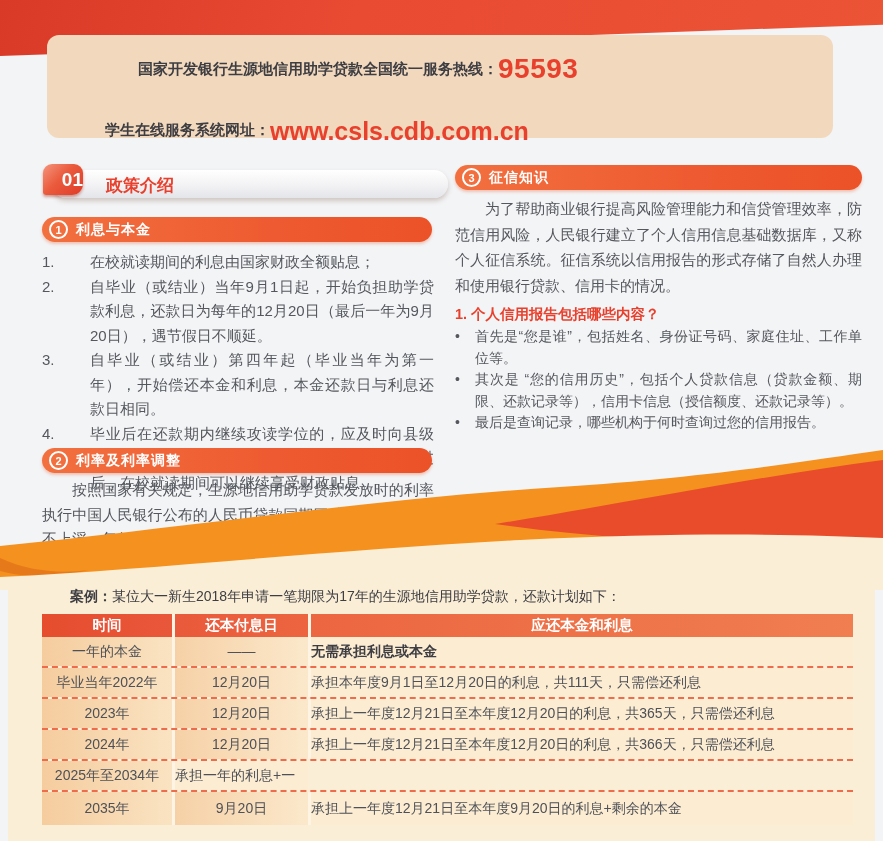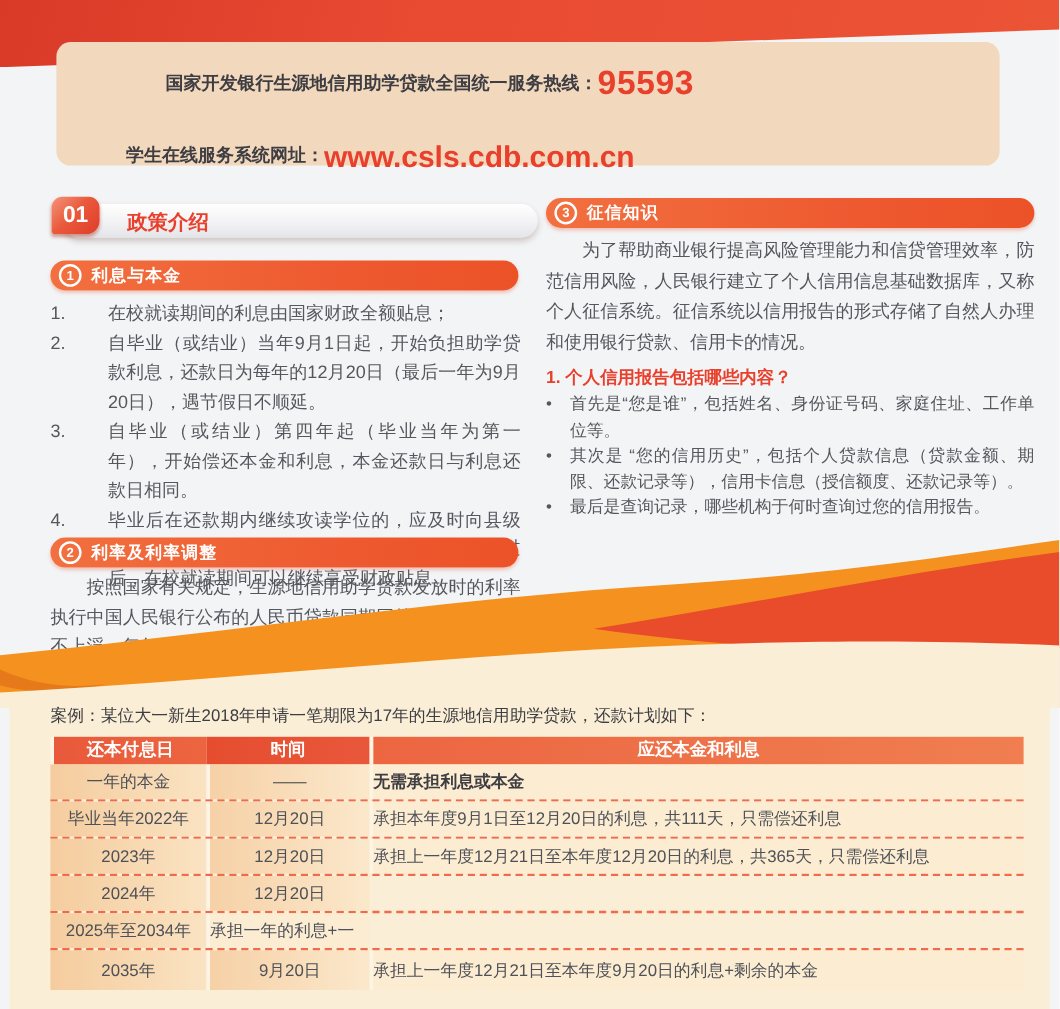--- a/index.html
+++ b/index.html
@@ -18,21 +18,21 @@
   .hl-line2{top:56px;font-size:14.5px;}
   .hl-line3{top:82px;font-size:15px;font-weight:bold;}
   .hl-url{font-size:25px;font-weight:bold;color:#e8402c;vertical-align:-5px;}
   
   .sec-pill{position:absolute;left:52px;top:170px;width:396px;height:28px;border-radius:15px;
             background:linear-gradient(180deg,#ffffff 0%,#f2f2f4 55%,#e4e5e9 100%);
             box-shadow:0 3px 5px rgba(120,90,70,.30);}
   .sec-text{position:absolute;left:54px;top:4px;font-size:17px;font-weight:bold;color:#e8402d;}
   .sec-badge{position:absolute;left:43px;top:164px;width:40px;height:31px;border-radius:9px 9px 11px 3px;
              background:linear-gradient(135deg,#f4957d 0%,#ea5a3c 45%,#df3c28 100%);
-             color:#fff;font-size:19px;font-weight:bold;text-align:center;line-height:31px;
+             color:#fff;font-size:19px;font-weight:bold;text-align:right;line-height:31px;
              box-shadow:0 2px 3px rgba(160,50,30,.45);}
   
   .sub-pill{position:absolute;height:25px;border-radius:13px;display:flex;align-items:center;
             background:linear-gradient(90deg,#f2703f 0%,#ee5a31 60%,#ec5227 100%);
             box-shadow:0 2px 3px rgba(230,100,60,.35);}
   .numcircle{width:15px;height:15px;border:2px solid #fff;border-radius:50%;margin:0 8px 0 7px;
              color:#fff;font-size:11px;font-weight:bold;display:flex;align-items:center;justify-content:center;flex:0 0 auto;}
   .sub-title{color:#fff;font-size:14px;font-weight:bold;letter-spacing:1px;}
   
   .num-list{position:absolute;left:42px;top:250px;width:392px;font-size:15px;line-height:24.5px;}
@@ -45,21 +45,21 @@
   .red-q{position:absolute;left:455px;top:305px;font-size:14.5px;font-weight:bold;color:#e8402d;}
   .bullets{position:absolute;left:455px;top:326px;width:407px;font-size:14px;line-height:21.5px;}
   .bl{display:flex;}
   .bl-dot{flex:0 0 20px;text-align:left;}
   .bl-txt{flex:1;text-align:justify;}
   
   .waves{position:absolute;left:0;top:430px;width:883px;height:160px;}
   
   .bottom-panel{position:absolute;left:8px;right:8px;top:582px;bottom:0;background:#fbeed6;}
   .case-line{position:absolute;left:42px;top:588px;font-size:14px;color:#3d3d42;white-space:nowrap;}
-  .case-label{font-weight:normal;}
+  .case-label{font-weight:bold;margin-left:28px;}
   
   .loan-table{position:absolute;left:42px;top:614px;width:811px;font-size:14px;color:#4e5157;}
   .trow{display:grid;grid-template-columns:130px 136px 1fr;}
   .cell{box-sizing:border-box;}
   .c2,.c3{border-left:3px solid #fdf4e3;}
   .thead .cell{height:23px;line-height:23px;text-align:center;color:#fff;font-size:14.5px;font-weight:bold;}
   .thead .c1{background:linear-gradient(90deg,#e64d2f,#e9573a);}
   .thead .c2{background:linear-gradient(90deg,#e9593b,#ec6540);}
   .thead .c3{background:linear-gradient(90deg,#ec6641,#f07e50);}
   .trow.data .cell{height:29px;line-height:29px;}
@@ -150,22 +150,22 @@
     <path d="M0,128 C28,141 60,144 88,140 C58,149 20,147 0,141 Z" fill="#e67a1a"></path>
     <path d="M0,147 C160,139 330,120 520,110 C680,102 800,104 883,108 L883,160 L0,160 Z" fill="#fbeed6"></path>
   </svg>
 
   <div class="case-line">
     <span class="case-label">案例：</span><span>某位大一新生2018年申请一笔期限为17年的生源地信用助学贷款，还款计划如下：</span>
   </div>
 
   <div class="loan-table">
     <div class="trow thead">
+      <div class="cell c1">时间</div>
       <div class="cell c2">还本付息日</div>
-      <div class="cell c1">时间</div>
       <div class="cell c3">应还本金和利息</div>
     </div>
     <div class="trow data">
       <div class="cell c1">一年的本金</div>
       <div class="cell c2">——</div>
       <div class="cell c3 bold">无需承担利息或本金</div>
     </div>
     <div class="sep"></div>
     <div class="trow data">
       <div class="cell c1">毕业当年2022年</div>
@@ -175,20 +175,21 @@
     <div class="sep"></div>
     <div class="trow data">
       <div class="cell c1">2023年</div>
       <div class="cell c2">12月20日</div>
       <div class="cell c3">承担上一年度12月21日至本年度12月20日的利息，共365天，只需偿还利息</div>
     </div>
     <div class="sep"></div>
     <div class="trow data">
       <div class="cell c1">2024年</div>
       <div class="cell c2">12月20日</div>
+      <div class="cell c3">承担上一年度12月21日至本年度12月20日的利息，共366天，只需偿还利息</div>
     </div>
     <div class="sep"></div>
     <div class="trow data">
       <div class="cell c1">2025年至2034年</div>
       <div class="cell c3">承担一年的利息+一年的本金</div>
     </div>
     <div class="sep"></div>
     <div class="trow data last">
       <div class="cell c1">2035年</div>
       <div class="cell c2">9月20日</div>

